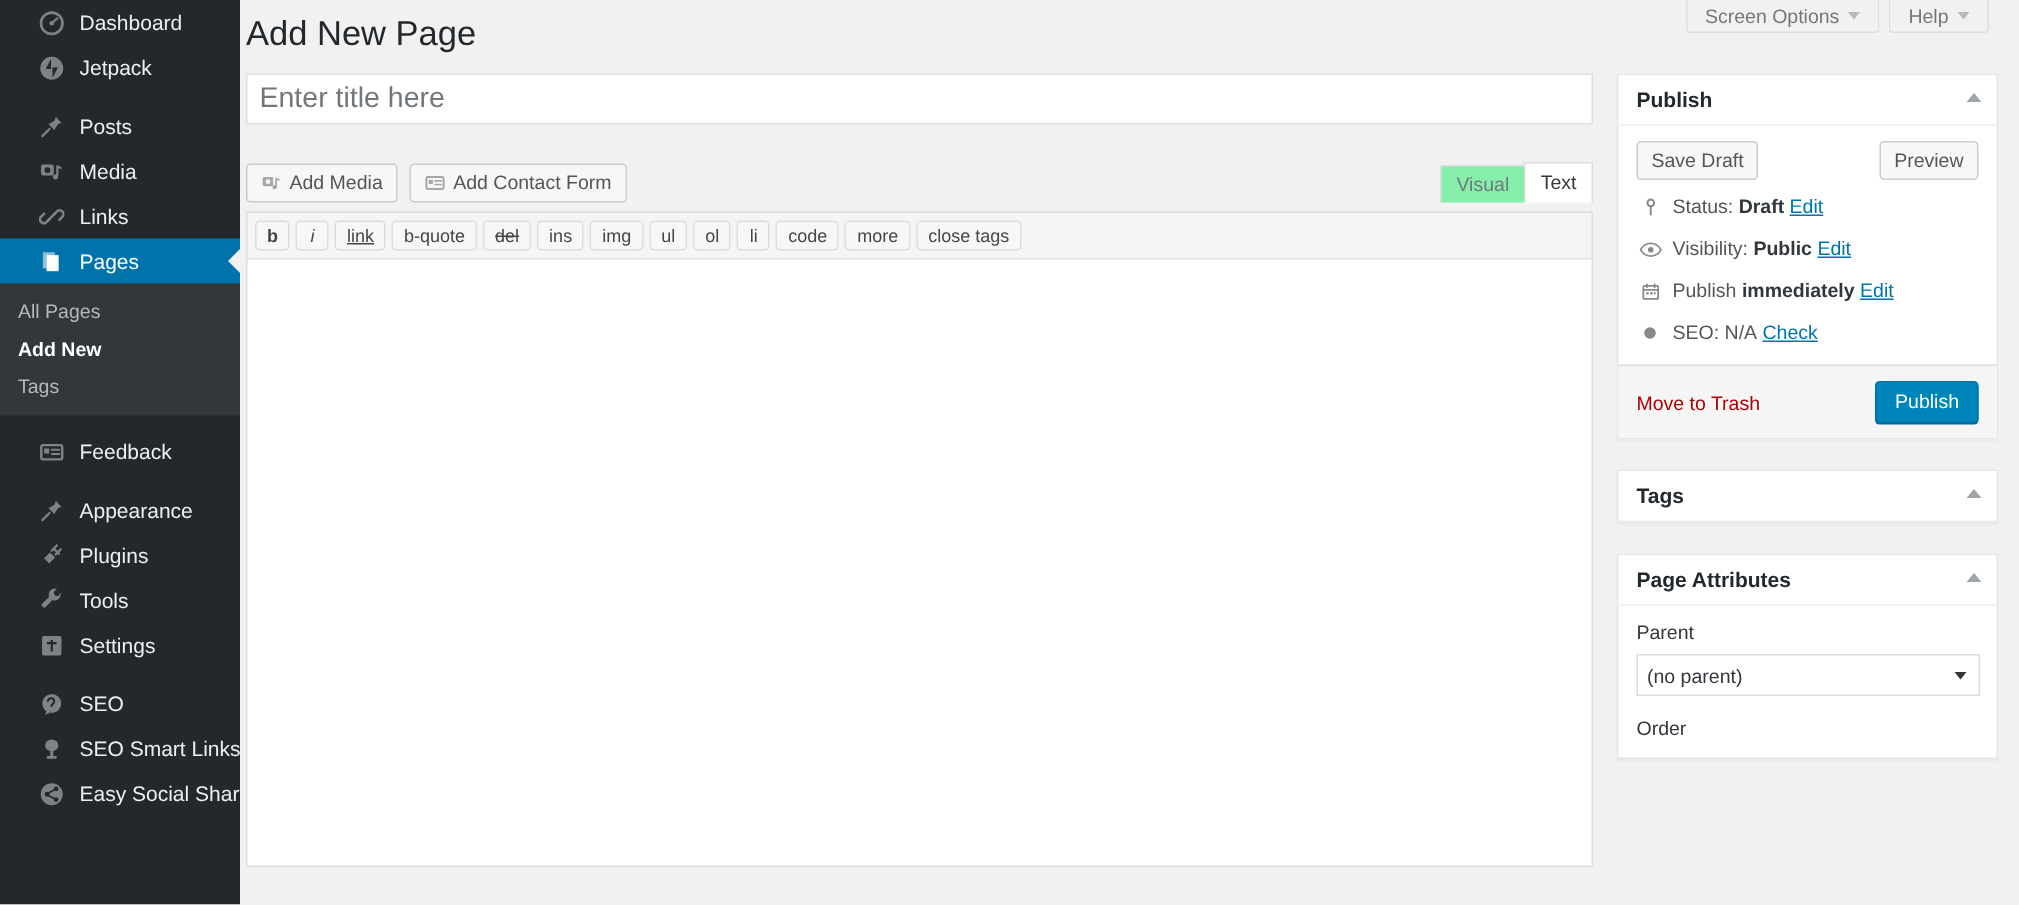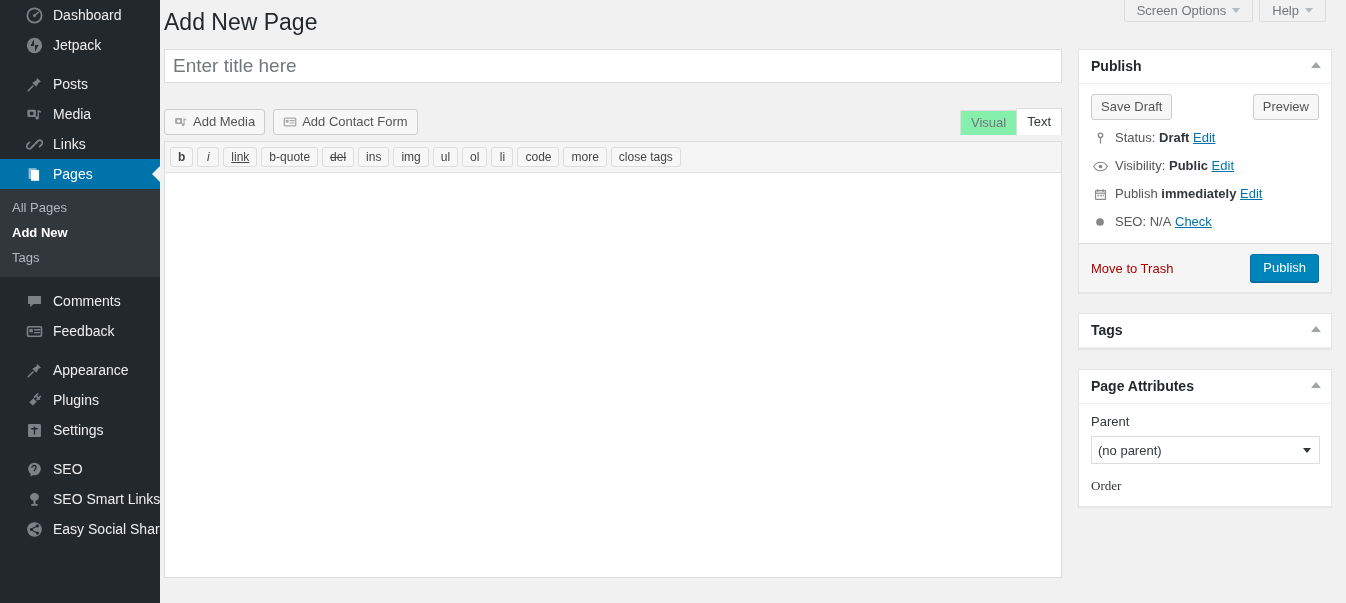--- a/index.html
+++ b/index.html
@@ -301,21 +301,21 @@
     outline: none;
   }
   .select-caret {
     position: absolute; right: 9px; top: 12px;
     width: 0; height: 0;
     border-left: 4px solid transparent;
     border-right: 4px solid transparent;
     border-top: 5px solid #32373c;
     pointer-events: none;
   }
-  .attr-label.order { margin-top: 14px; margin-bottom: 0; font-family: Liberation Serif, serif; }
+  .attr-label.order { margin-top: 14px; margin-bottom: 0; }
 </style>
 </head>
 <body>
 
 <div id="app">
 
   <div id="sidebar">
 
     <div class="menu-item">
       <span class="mi-ico">
@@ -388,28 +388,20 @@
     </div>
 
     <div class="submenu">
       <div class="submenu-item">All Pages</div>
       <div class="submenu-item current">Add New</div>
       <div class="submenu-item">Tags</div>
     </div>
 
     <div class="menu-sep"></div>
 
-    <div class="menu-item">
-      <span class="mi-ico">
-        <svg width="17" height="17" viewBox="0 0 20 20">
-            <path d="M2.4 3.6 h15.2 v9.4 h-8.6 l-4 3.6 v-3.6 h-2.6 z" fill="#a0a5aa"></path>
-          </svg>
-      </span>
-      <span>Comments</span>
-    </div>
 
     <div class="menu-item">
       <span class="mi-ico">
         <svg width="17" height="17" viewBox="0 0 20 20">
             <rect x="1.8" y="4.4" width="16.4" height="11.2" rx="1.4" fill="none" stroke="#a0a5aa" stroke-width="1.9"></rect>
             <rect x="4" y="7" width="4" height="4" fill="#a0a5aa"></rect>
             <path d="M10 8 H16 M10 11.4 H16" stroke="#a0a5aa" stroke-width="1.6" stroke-linecap="round"></path>
           </svg>
       </span>
       <span>Feedback</span>
@@ -432,20 +424,28 @@
         <svg width="17" height="17" viewBox="0 0 20 20">
             <path d="M4 12 L8.6 7.4 L12.6 11.4 L8 16 Z" fill="#a0a5aa"></path>
             <path d="M10 6 L14 2 M13 9 L17 5" stroke="#a0a5aa" stroke-width="1.8" stroke-linecap="round"></path>
             <path d="M11.6 4.4 L15.6 8.4" stroke="#a0a5aa" stroke-width="1.8" stroke-linecap="round"></path>
           </svg>
       </span>
       <span>Plugins</span>
     </div>
 
 
+    <div class="menu-item">
+      <span class="mi-ico">
+        <svg width="17" height="17" viewBox="0 0 20 20">
+            <path d="M16.6 3.4 a4.6 4.6 0 0 1 -6 6 L5 15 a1.9 1.9 0 0 1 -2.6 -2.6 L8 6.8 a4.6 4.6 0 0 1 6 -6 L11.4 3.4 L12.8 6 L15.4 6.2 Z" fill="#a0a5aa"></path>
+          </svg>
+      </span>
+      <span>Tools</span>
+    </div>
 
     <div class="menu-item">
       <span class="mi-ico">
         <svg width="17" height="17" viewBox="0 0 20 20">
             <rect x="2.4" y="2.4" width="15.2" height="15.2" rx="1.4" fill="#a0a5aa"></rect>
             <path d="M10 5.4 V14.6 M6.2 8 H13.8" stroke="#23282d" stroke-width="1.7"></path>
           </svg>
       </span>
       <span>Settings</span>
     </div>

